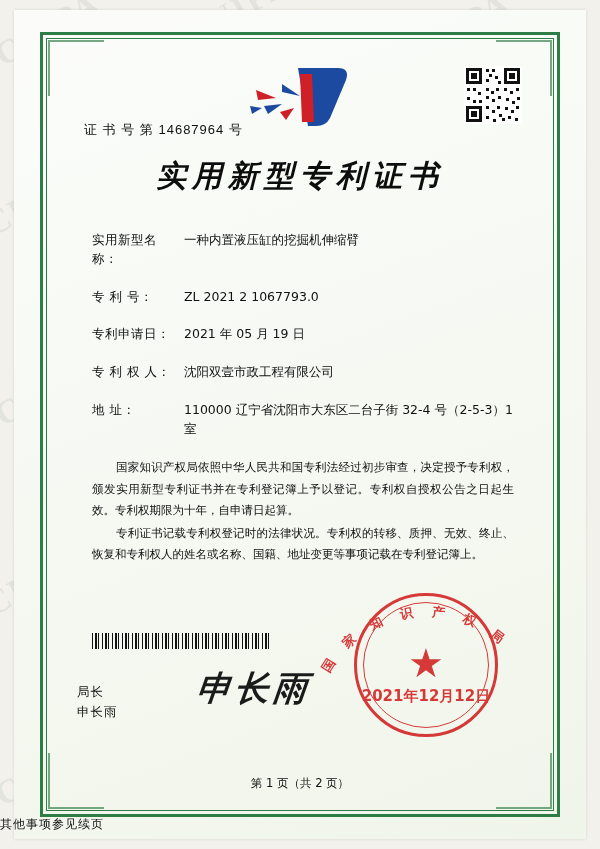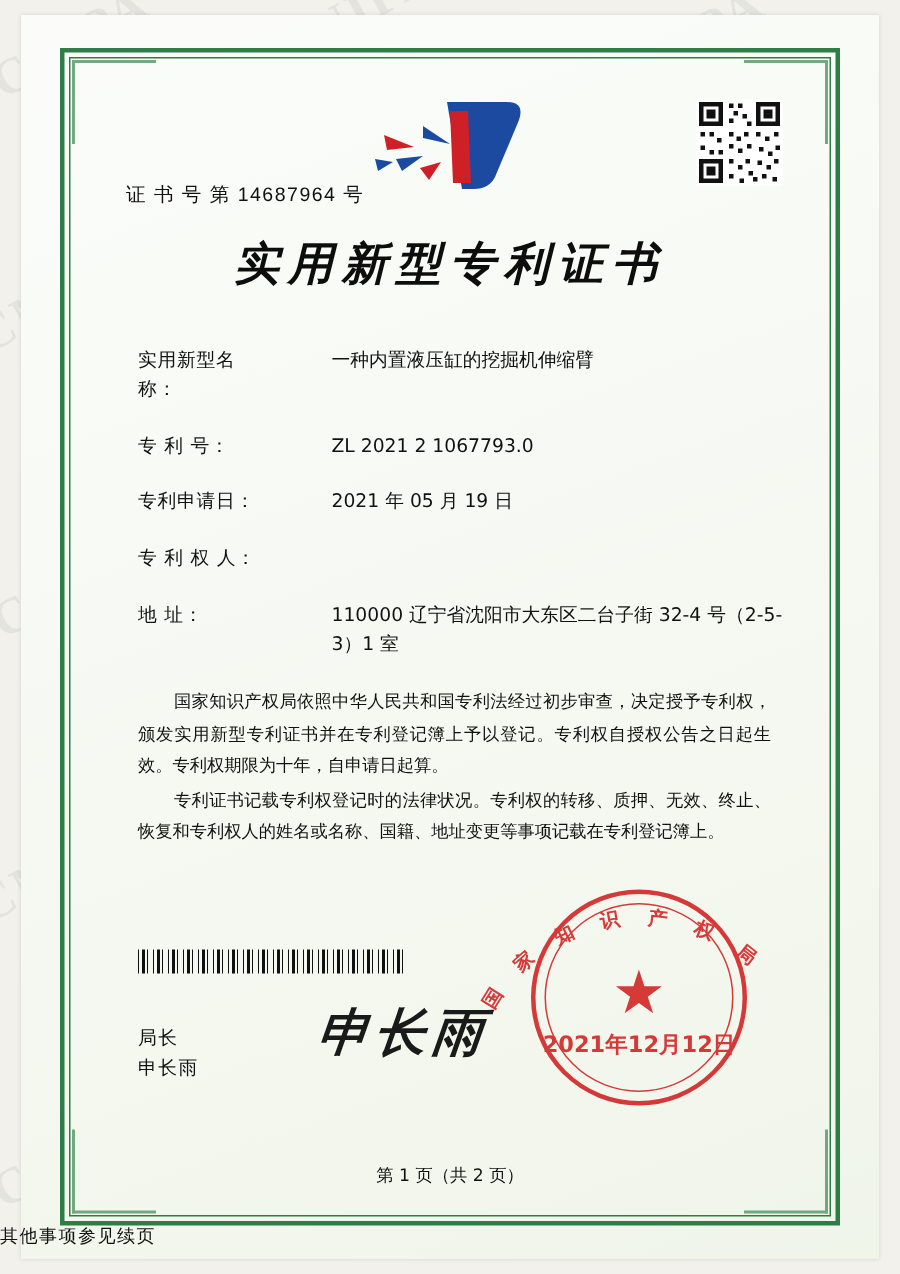--- a/index.html
+++ b/index.html
@@ -130,21 +130,20 @@
     padding-left: 32px;
     padding-right: 18px;
   }
   .field-row {
     display: flex;
     align-items: flex-start;
     margin-bottom: 19px;
     font-size: 12.5px;
     color: #111;
     line-height: 1.5;
-    gap: 37px;
   }
   .field-label {
     flex: 0 0 auto;
     width: 86px;
     letter-spacing: 0.5px;
   }
   .field-value {
     flex: 1 1 auto;
     padding-left: 6px;
   }
@@ -192,21 +191,21 @@
       #111 3px, #111 5px,
       transparent 5px, transparent 6px,
       #111 6px, #111 7px,
       transparent 7px, transparent 10px
     );
   }
 
   
   .sign-block {
     position: absolute;
-    left: 32px;
+    left: 17px;
     bottom: 78px;
     width: 100%;
   }
   .sign-title {
     font-size: 12.5px;
     line-height: 1.55;
     color: #111;
     letter-spacing: 1px;
   }
   .handwriting {
@@ -402,20 +401,21 @@
         <div class="field-value">ZL 2021 2 1067793.0</div>
       </div>
 
       <div class="field-row">
         <div class="field-label">专利申请日：</div>
         <div class="field-value">2021 年 05 月 19 日</div>
       </div>
 
       <div class="field-row">
         <div class="field-label">专 利 权 人：</div>
+        <div class="field-value">沈阳双壹市政工程有限公司</div>
       </div>
 
       <div class="field-row">
         <div class="field-label">地 址：</div>
         <div class="field-value">110000 辽宁省沈阳市大东区二台子街 32-4 号（2-5-3）1 室</div>
       </div>
 
 
     </div>
 

